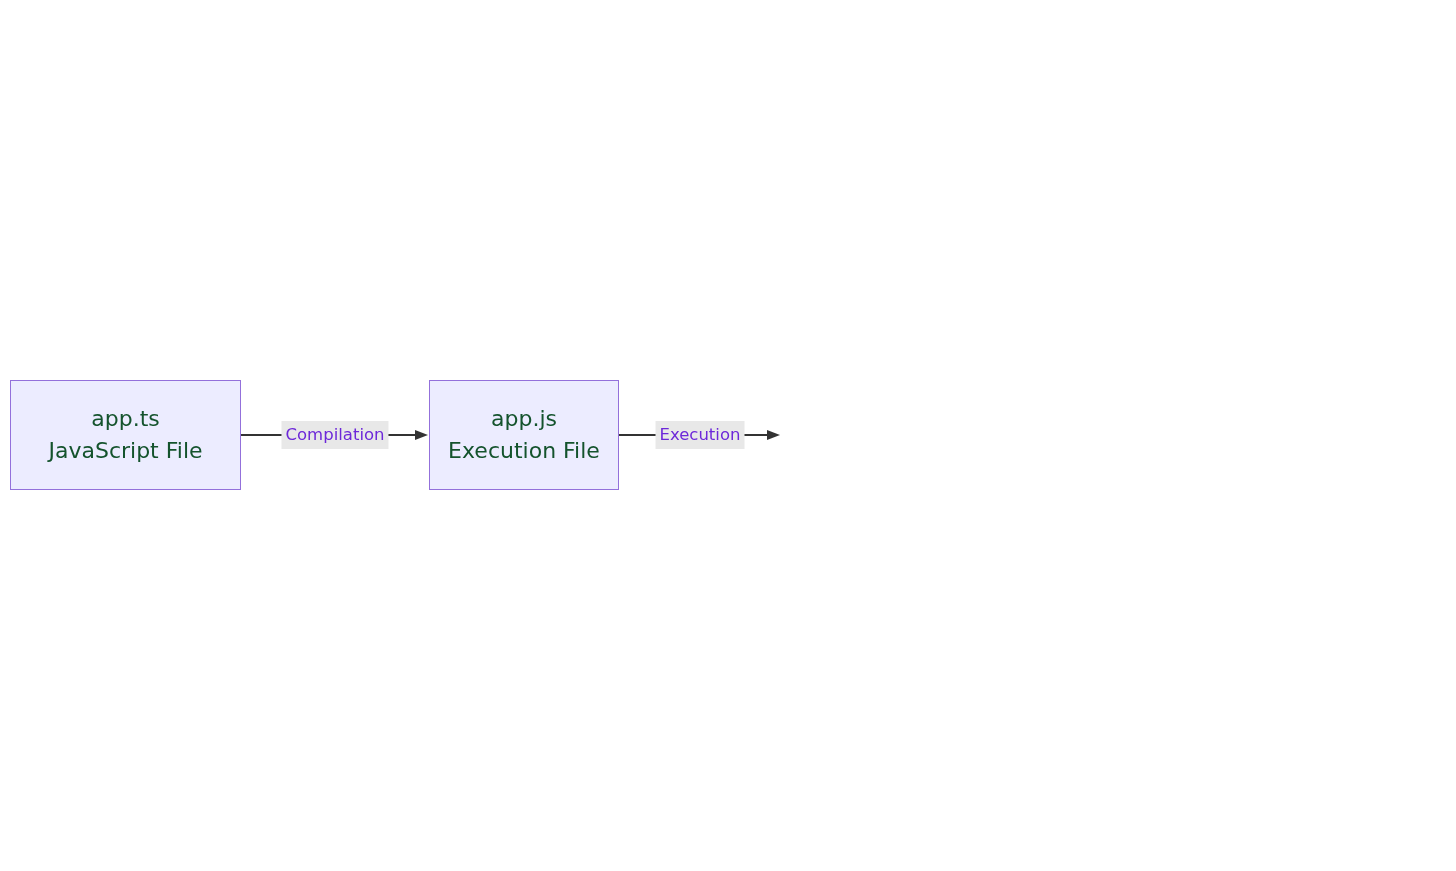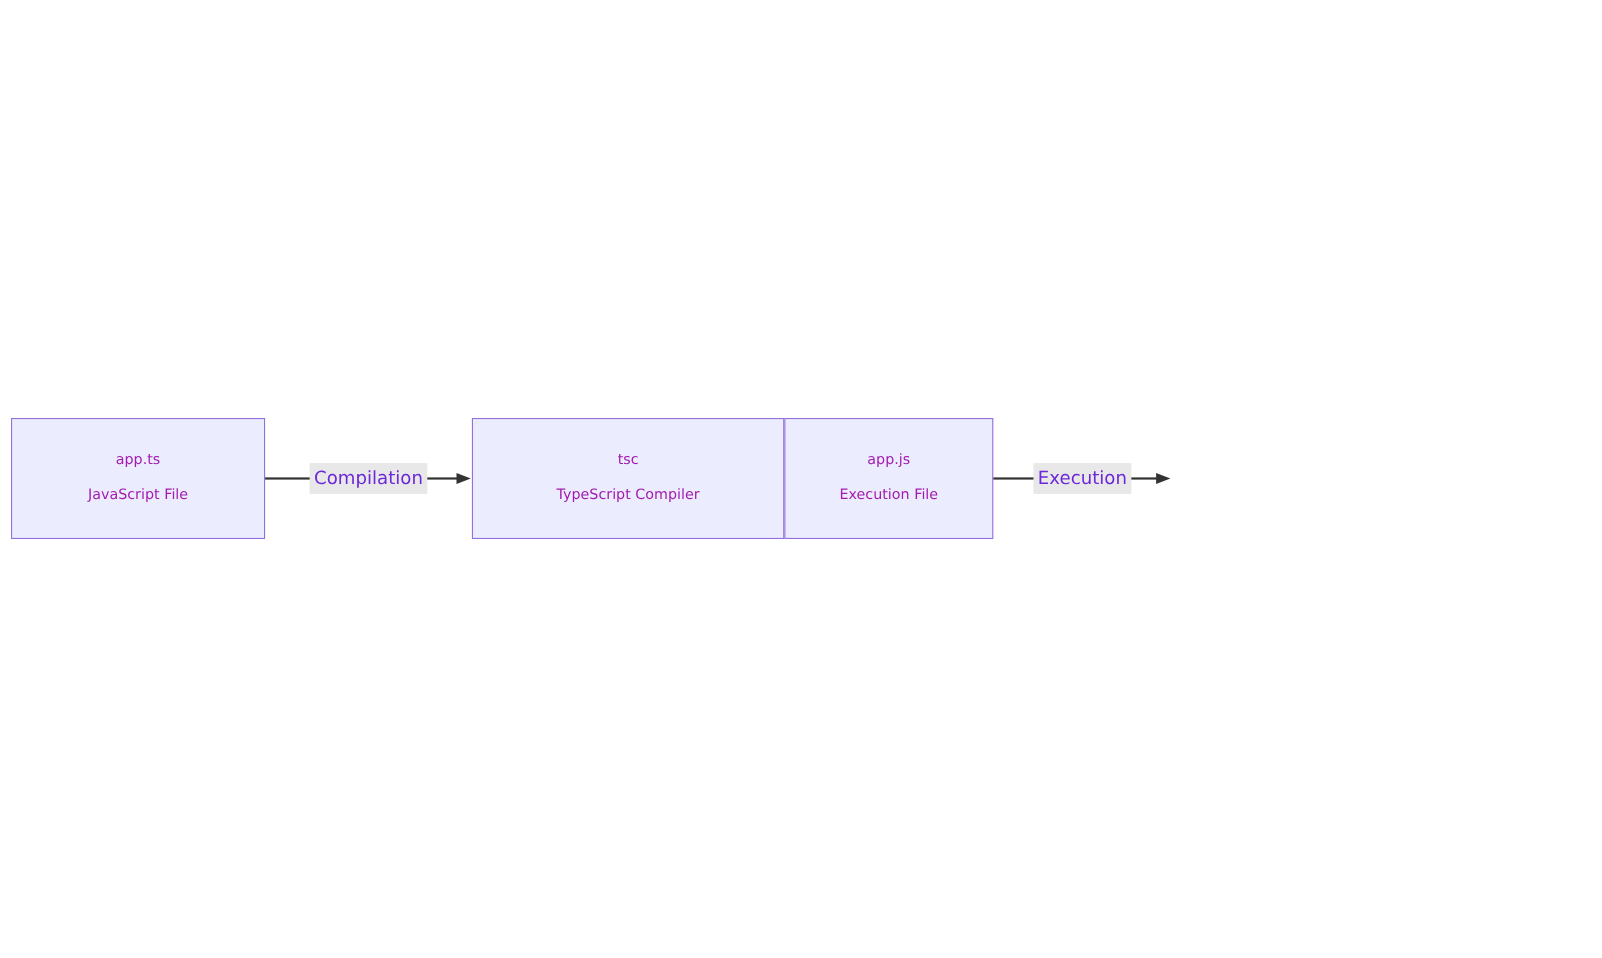--- a/index.html
+++ b/index.html
@@ -23,22 +23,22 @@
     box-sizing: border-box;
     background: #ECECFF;
     border: 1.5px solid #9370DB;
     display: flex;
     align-items: center;
     justify-content: center;
     text-align: center;
     flex: none;
   }
   .node-label {
-    color: #a21caf;
-    font-size: 13px;
+    color: #14532d;
+    font-size: 22px;
     line-height: 32px;
     white-space: nowrap;
   }
   .edge {
     position: relative;
     flex: none;
   }
   .edge-line {
     position: absolute;
     left: 0;
@@ -82,26 +82,20 @@
       <div>JavaScript File</div>
     </div>
   </div>
 
   <div class="edge" style="width:188px">
     <div class="edge-line"></div>
     <div class="arrowhead"></div>
     <span class="edge-label">Compilation</span>
   </div>
 
-  <div class="node" style="width:284px">
-    <div class="node-label">
-      <div>tsc</div>
-      <div>TypeScript Compiler</div>
-    </div>
-  </div>
 
 
   <div class="node" style="width:190px">
     <div class="node-label">
       <div>app.js</div>
       <div>Execution File</div>
     </div>
   </div>
 
   <div class="edge" style="width:162px">

